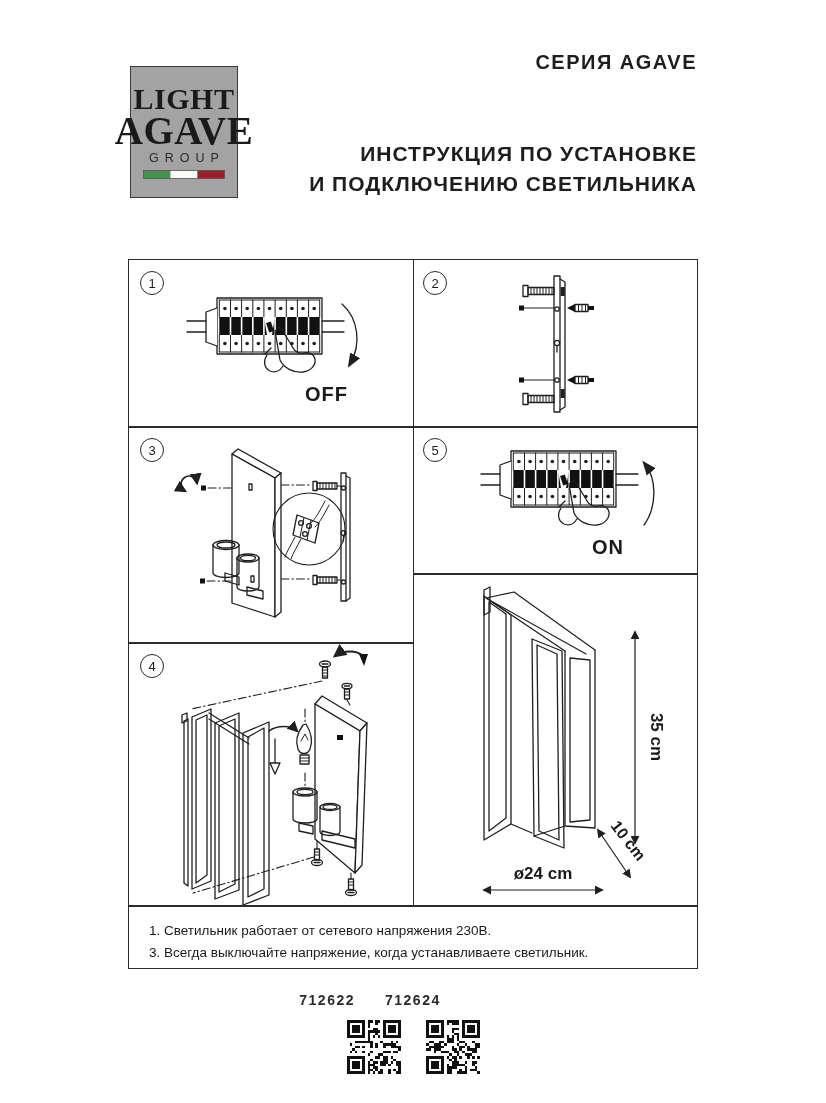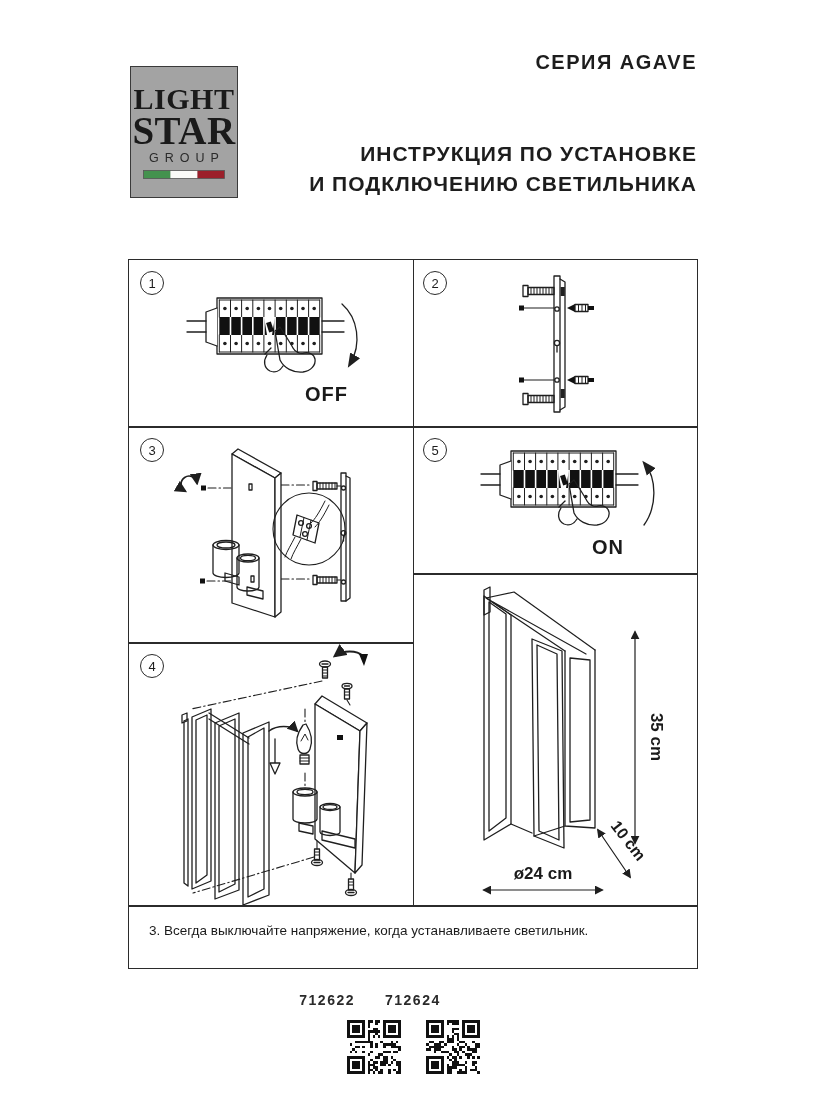--- a/index.html
+++ b/index.html
@@ -50,21 +50,21 @@
         <path d="M0,0 L10,5 L0,10 z" fill="#1f1f1f"></path>
       </marker>
       <marker id="mB" viewBox="0 0 10 10" refX="7" refY="5" markerWidth="11" markerHeight="11" orient="auto-start-reverse">
         <path d="M0,1 L10,5 L0,9 z" fill="#1f1f1f"></path>
       </marker>
     </defs>
   </svg>
 
   <div class="abs logo">
     <div class="logo-light">LIGHT</div>
-    <div class="logo-star">STAR</div>
+    <div class="logo-star">AGAVE</div>
     <div class="logo-group">GROUP</div>
     <svg width="82" height="9" viewBox="0 0 82 9">
       <rect x="0.5" y="0.5" width="27" height="8" stroke="none" fill="#44924e"></rect>
       <rect x="27.5" y="0.5" width="27" height="8" stroke="none" fill="#fbfbf8"></rect>
       <rect x="54.5" y="0.5" width="27" height="8" stroke="none" fill="#9b1f2a"></rect>
       <rect x="0.5" y="0.5" width="81" height="8" fill="none" stroke="#555" stroke-width="0.8"></rect>
     </svg>
   </div>
 
   <div class="abs hdr h-series">СЕРИЯ AGAVE</div>
@@ -341,20 +341,21 @@
           <path d="M70,316 H188" stroke-width="1.2" marker-start="url(#mA)" marker-end="url(#mA)"></path>
           <text class="svgtxt" font-size="17" text-anchor="middle" x="129" y="305">ø24 cm</text>
 
           <path d="M184,256 L216,303" stroke-width="1.2" marker-start="url(#mA)" marker-end="url(#mA)"></path>
           <text class="svgtxt" font-size="16" text-anchor="middle" transform="translate(210,270) rotate(52)">10 cm</text>
         </g>
       </svg>
     </div>
 
     <div class="panel notes">
+      <div>1. Светильник работает от сетевого напряжения 230В.</div>
       <div>3. Всегда выключайте напряжение, когда устанавливаете светильник.</div>
     </div>
   </div>
 
   <div class="abs codes">
     <span>712622</span>
     <span>712624</span>
   </div>
   <div class="abs qrs">
     <svg id="qr1" width="54" height="54" viewBox="0 0 21 21" shape-rendering="crispEdges">

